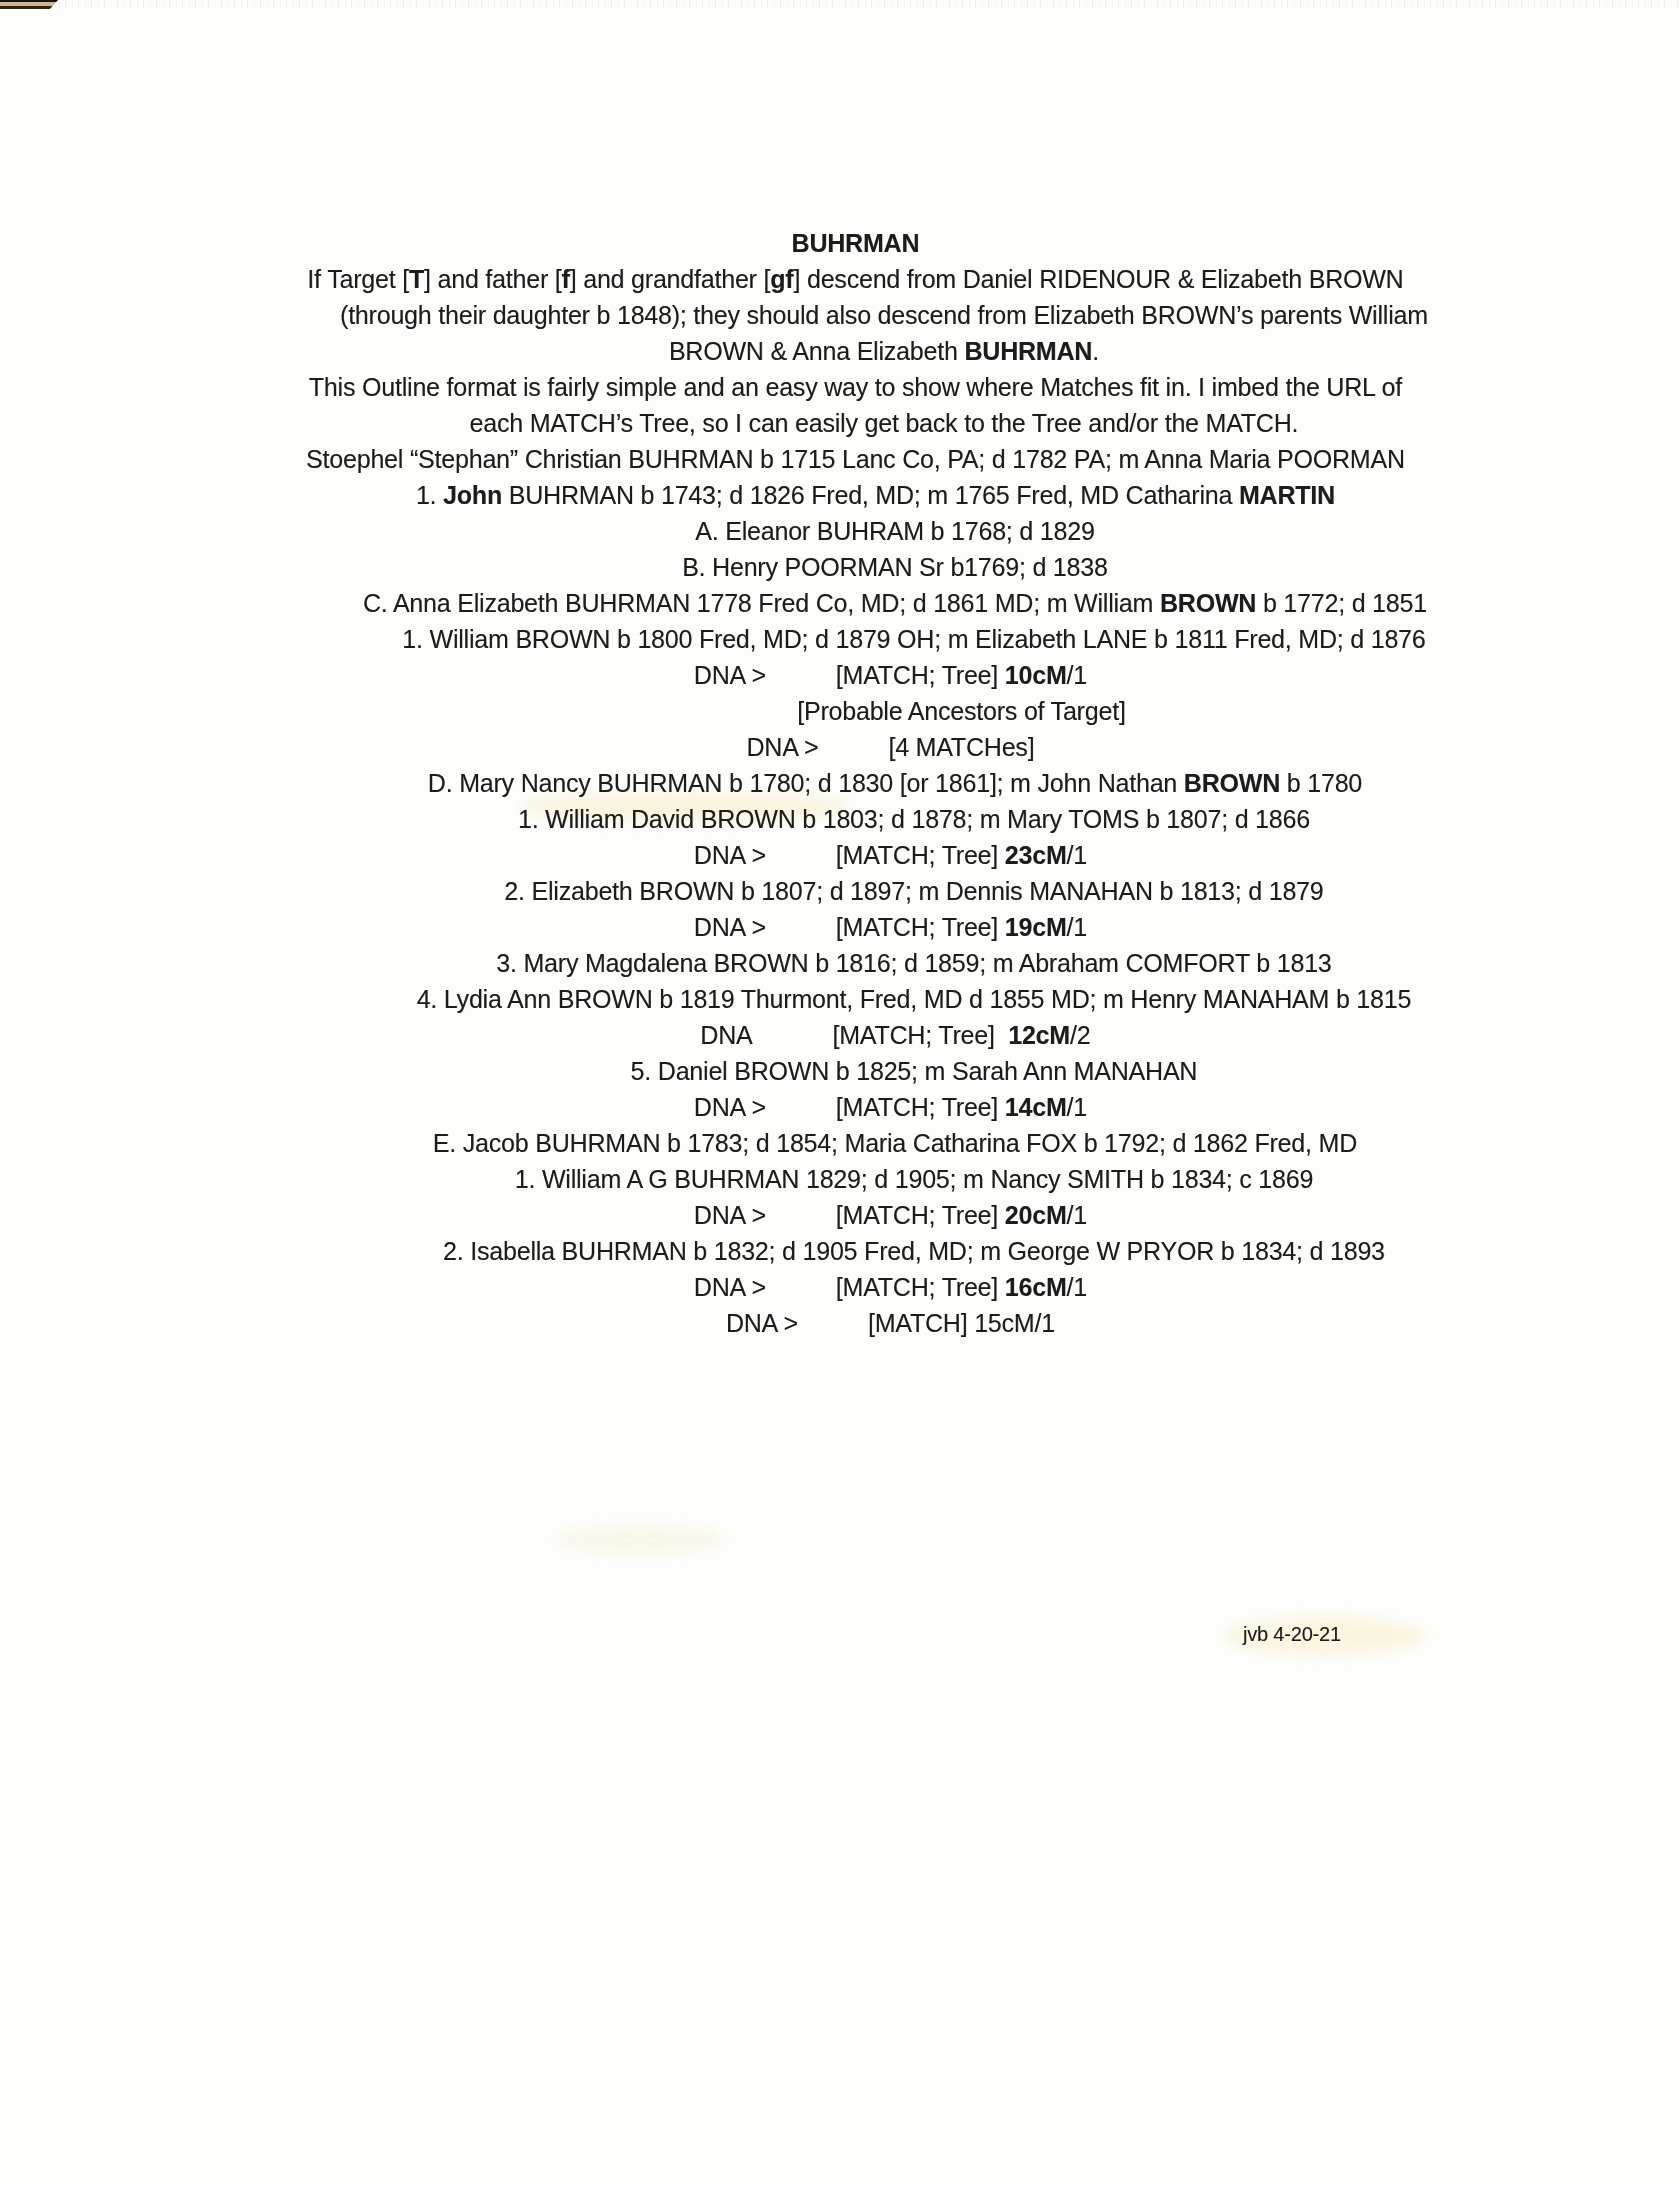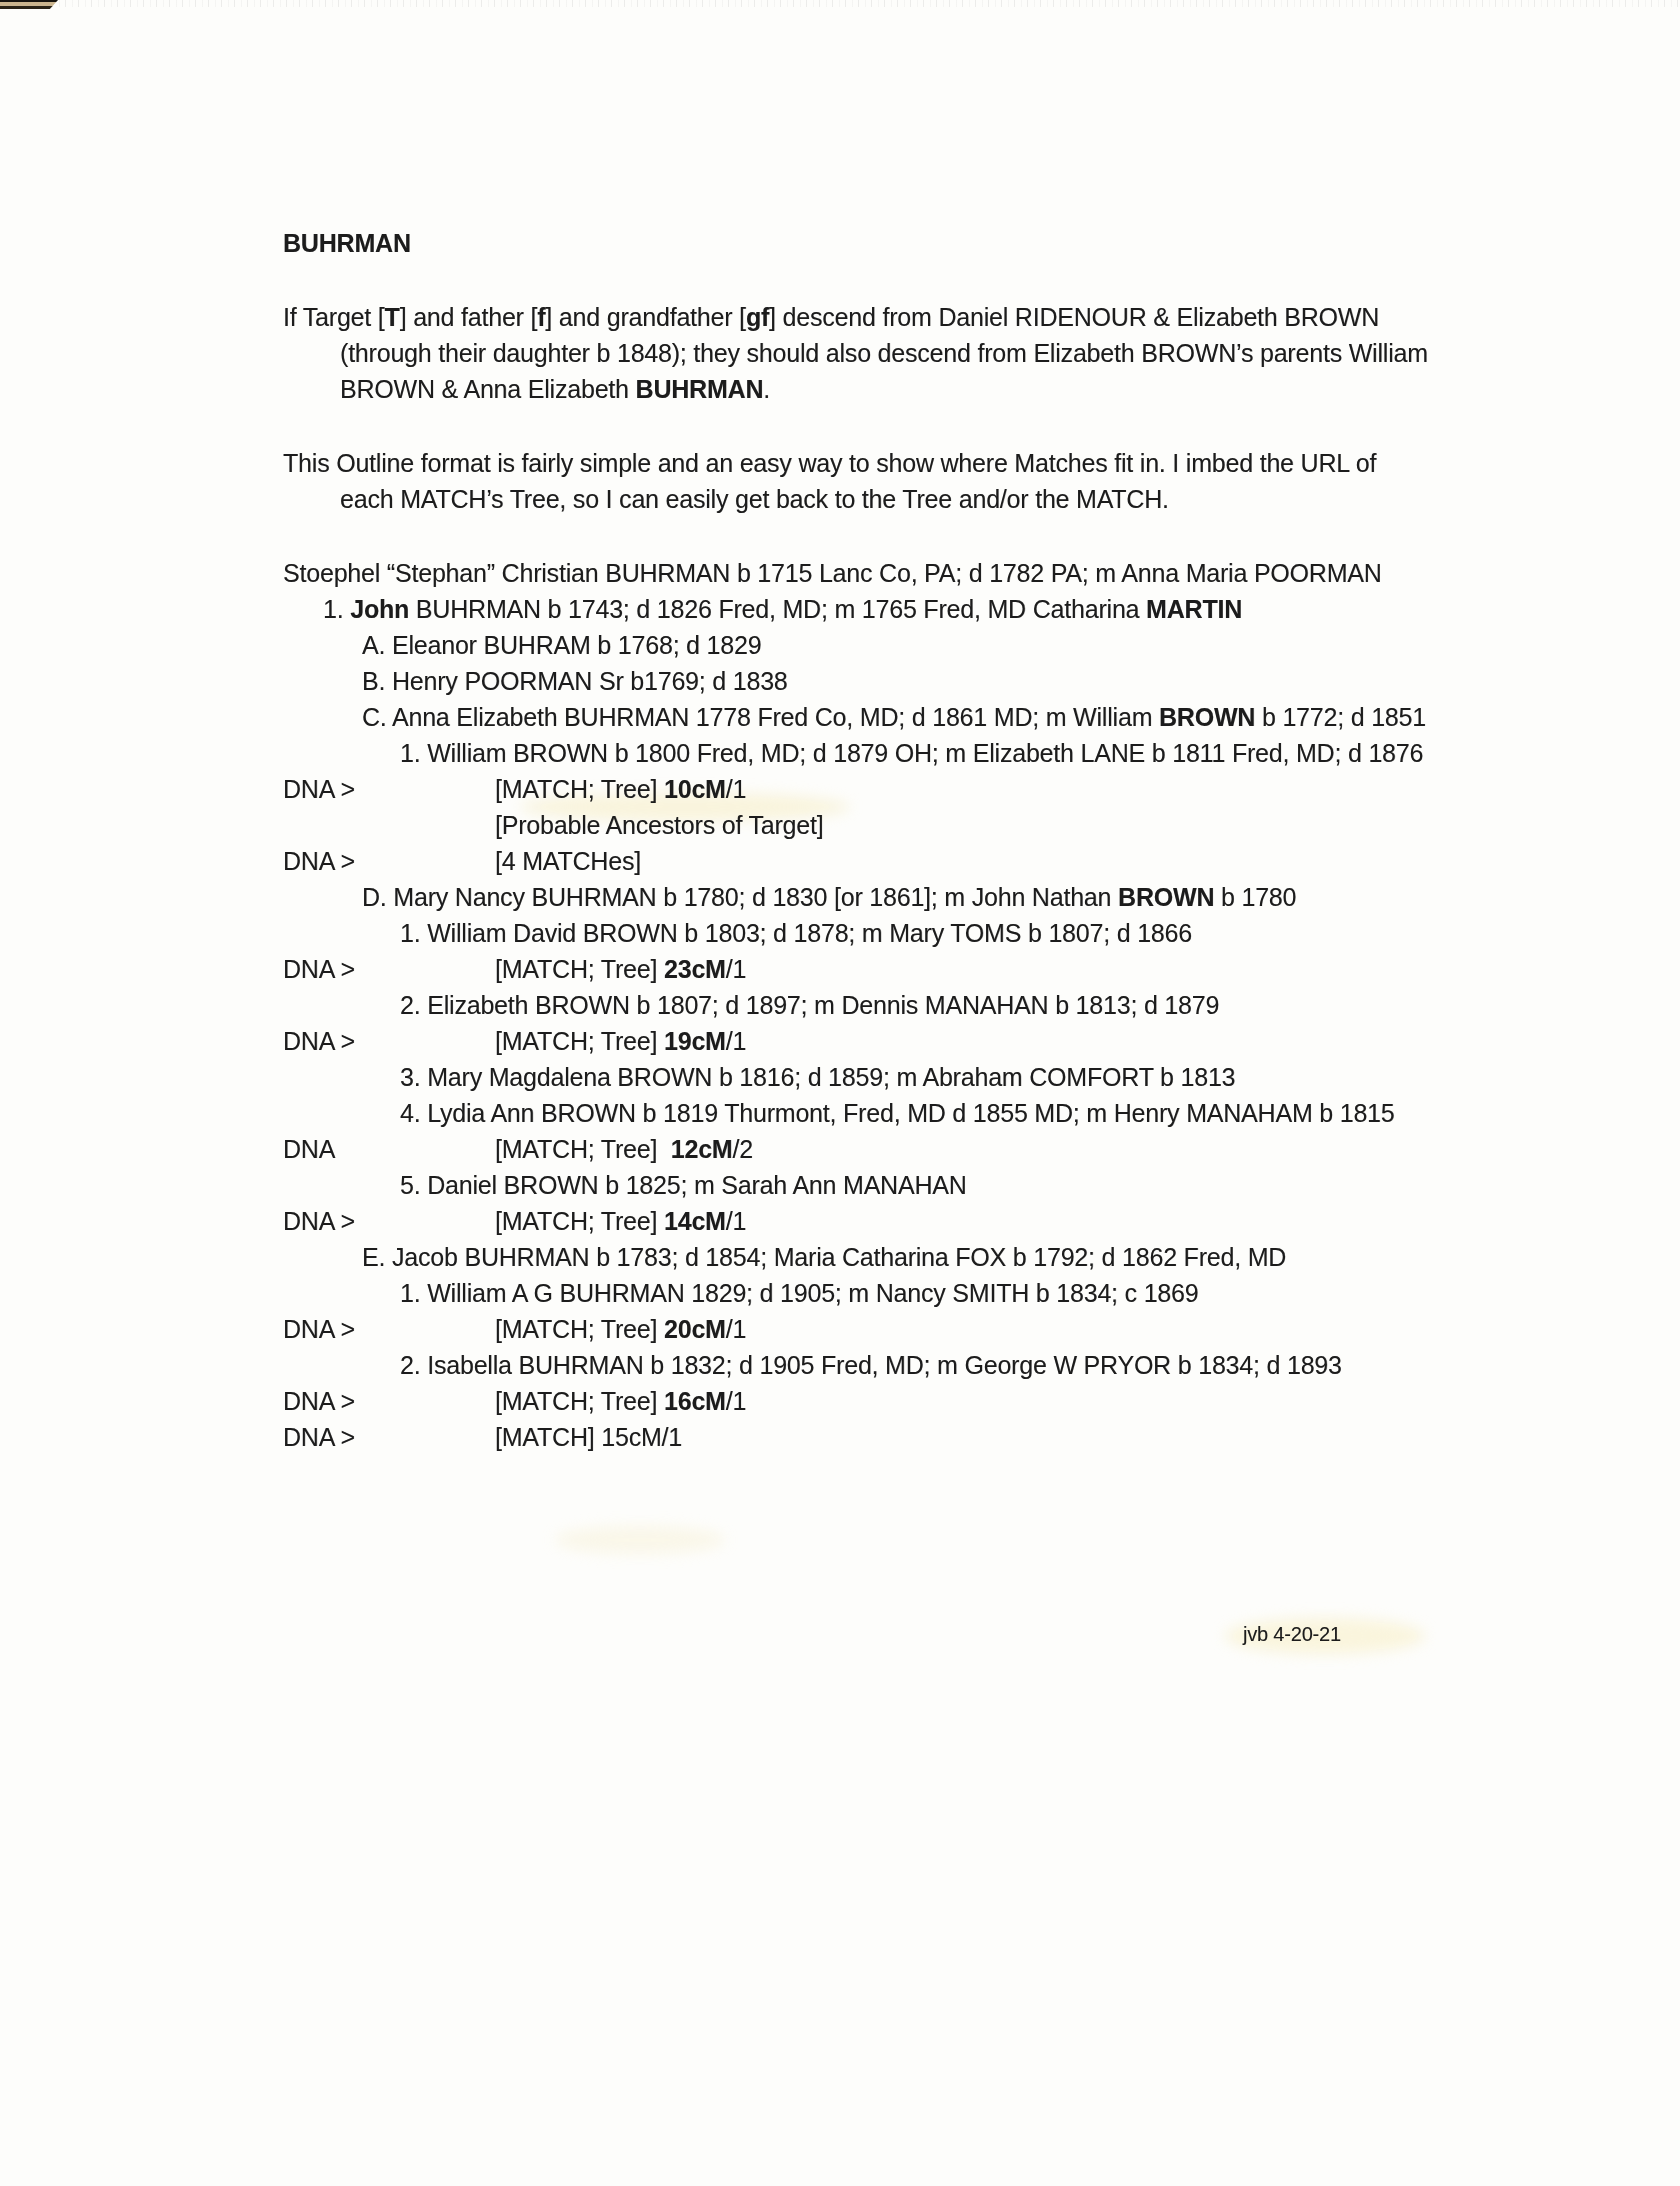--- a/index.html
+++ b/index.html
@@ -7,20 +7,21 @@
     width: 1680px; height: 2186px;
     background: #ffffff;
     font-family: "Liberation Sans", "DejaVu Sans", sans-serif;
   }
   .page {
     position: relative;
     width: 1680px; height: 2186px;
     background: #fdfdfb;
     overflow: hidden;
     color: #1c1c1c;
+    text-align: center;
   }
   
   .scan-streaks {
     position: absolute; left: 0; top: 0; width: 100%; height: 7px;
     background: repeating-linear-gradient(90deg,
       rgba(120,120,120,0.16) 0 1px, rgba(255,255,255,0) 1px 7px,
       rgba(150,150,150,0.10) 7px 8px, rgba(255,255,255,0) 8px 13px);
     opacity: .8;
   }
   
@@ -36,21 +37,21 @@
 
   .content {
     position: absolute; left: 283px; top: 225px;
     font-size: 25px; line-height: 36px;
     letter-spacing: -0.2px;
     text-shadow: 0.3px 0.3px 0.5px rgba(30,30,30,0.35);
   }
   .line { white-space: pre; }
   .line .b { font-weight: bold; }
   .line .u { text-underline-offset: 3px; }
-  .para { margin-top: 38px; }
+  .para { }
 
   .ind-m   { padding-left: 0; }
   .ind-hang{ padding-left: 57px; }
   .ind-1   { padding-left: 40px; }
   .ind-2   { padding-left: 79px; }
   .ind-3   { padding-left: 117px; }
   .ind-tab { padding-left: 212px; }
   .dna-label { display: inline-block; width: 212px; }
 
   .footer-credit {

